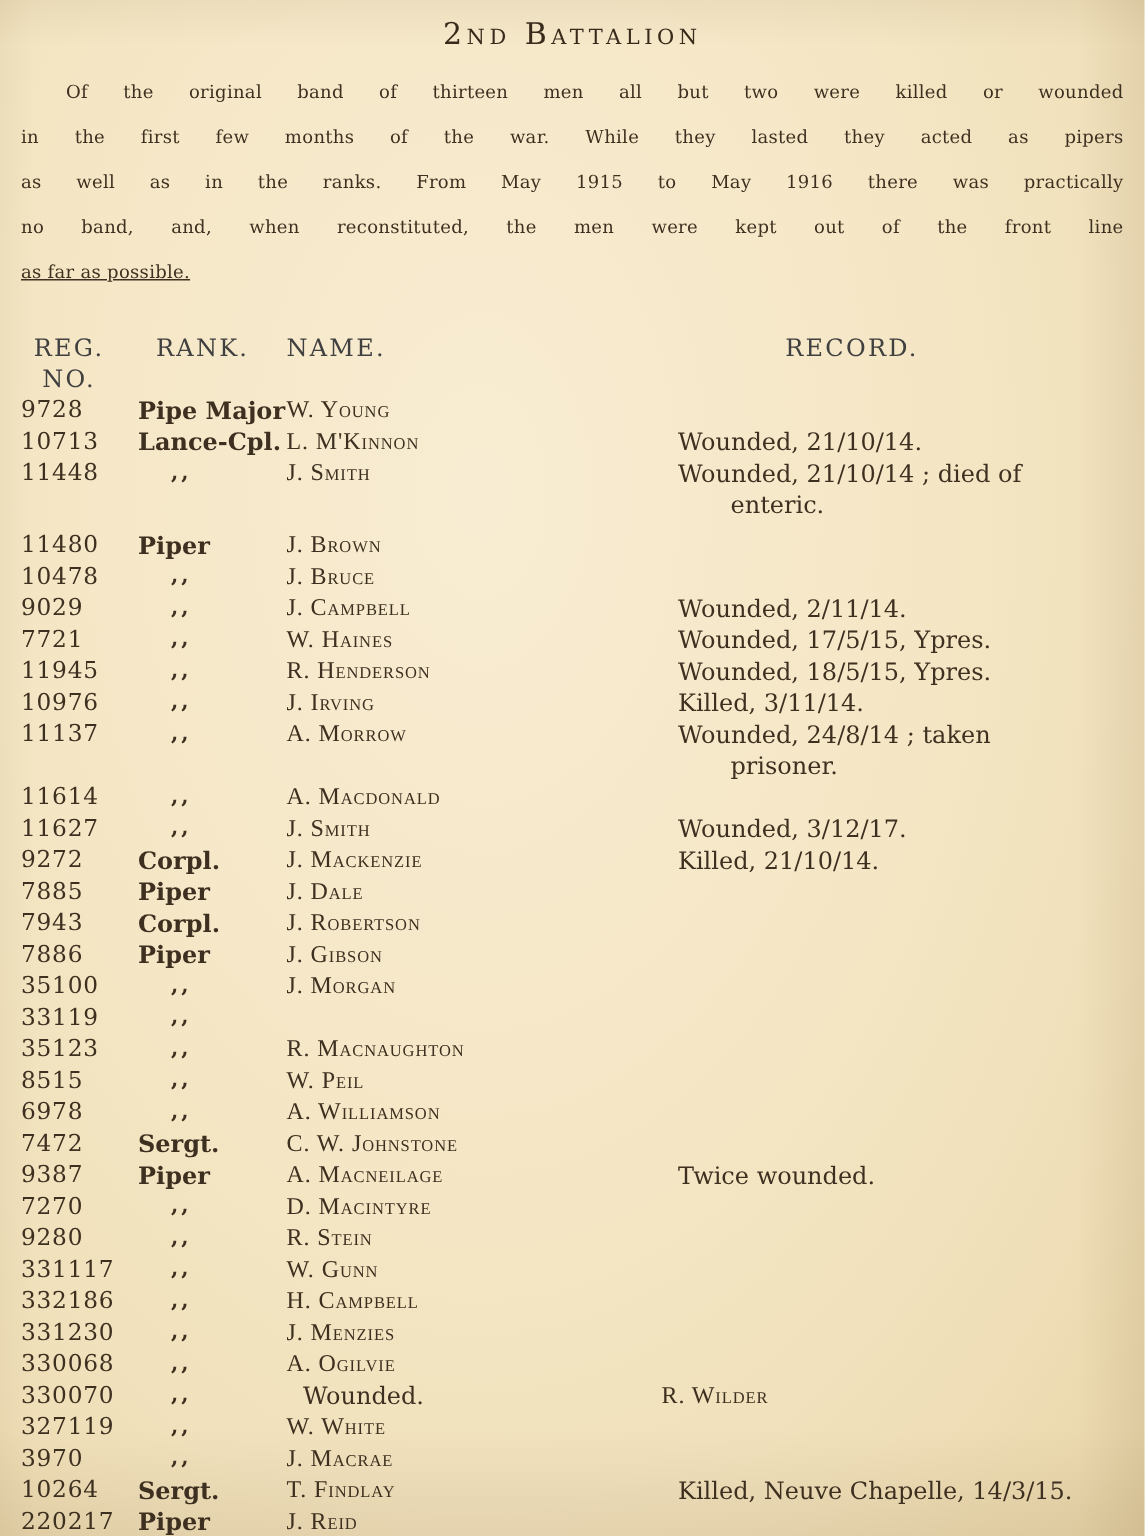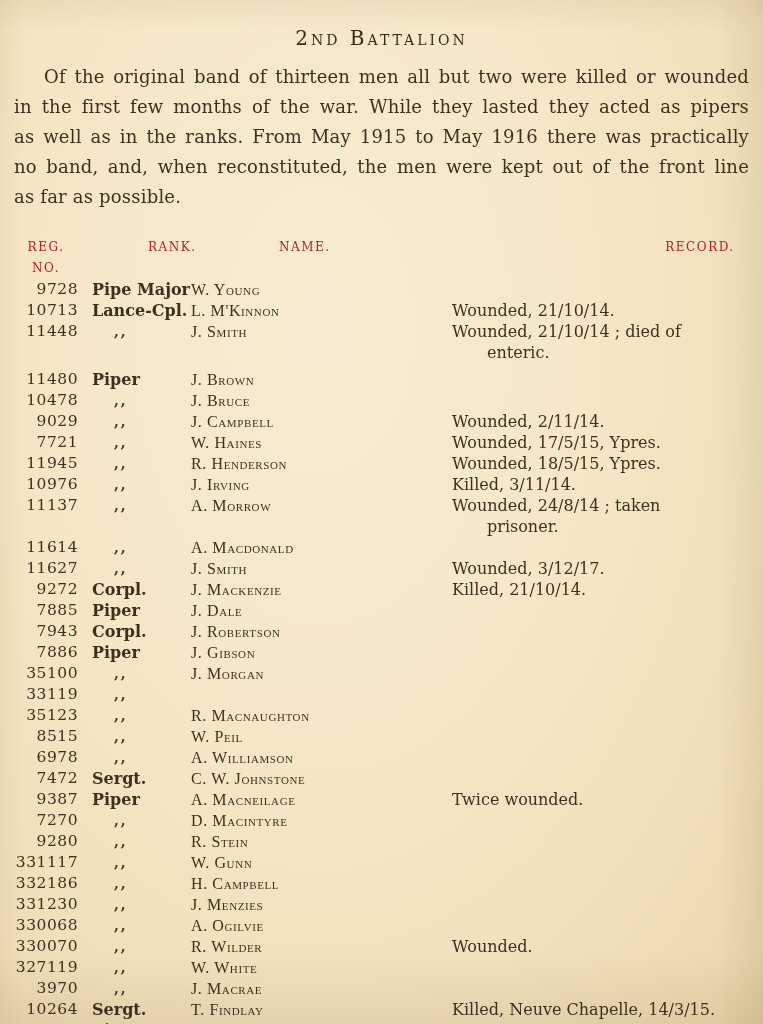--- a/index.html
+++ b/index.html
@@ -17,68 +17,67 @@
       linear-gradient(to right, rgba(110,85,45,0.05) 0%, rgba(110,85,45,0) 3%, rgba(110,85,45,0) 94%, rgba(110,85,45,0.10) 100%),
       radial-gradient(ellipse at 42% 32%, #f8ecd2 0%, #f5e7c6 45%, #f0e0ba 75%, #e9d5a9 100%);
   }
   .page {
     box-sizing: border-box;
     width: 763px;
     height: 1024px;
     padding: 8px 14px 0 14px;
   }
   .title {
-    margin: 18px 0 0 0;
+    margin: 2px 0 0 0;
     font-size: 20px;
     font-weight: normal;
     font-variant: small-caps;
     letter-spacing: 3px;
     text-align: center;
     color: #372a1a;
   }
   .intro {
     margin-top: 12px;
   }
   .intro-line {
-    font-size: 18px;
+    font-size: 12px;
     line-height: 30px;
     text-align: justify;
     text-align-last: justify;
     letter-spacing: 0.2px;
   }
   .intro-line.first { text-indent: 30px; }
-  .intro-line.last  { text-align-last: left; }
+  .intro-line.last  { text-align-last: left; text-decoration: underline; }
 
   .roster {
     margin-top: 25px;
   }
   .hdr-row, .row {
     display: grid;
     grid-template-columns: 64px 113px 250px 294px;
   }
   .hdr-row {
-    font-size: 12px;
+    font-size: 16px;
     line-height: 21px;
     letter-spacing: 1.5px;
-    color: #b91c1c;
-    gap: 44px;
+    color: #404040;
   }
   .hdr.reg    { text-align: center; }
   .hdr.rank   { text-align: left; padding-left: 26px; }
   .hdr.name   { text-align: left; padding-right: 24px; }
   .hdr.record { text-align: center; padding-right: 40px; }
 
   .row {
     font-size: 16px;
     line-height: 21px;
     min-height: 21px;
   }
   .row.gap { margin-bottom: 6px; }
   .cell.reg {
-    text-align: right;
+    text-align: left;
     font-size: 15.5px;
     letter-spacing: 0.5px;
   }
   .cell.rank { padding-left: 14px; font-weight: bold; }
   .cell.rank.ditto {
     padding-left: 36px;
     letter-spacing: 2px;
     font-weight: bold;
     font-size: 14px;
   }
@@ -313,22 +312,22 @@
   <div class="row">
     <div class="cell reg">330068</div>
     <div class="cell rank ditto">,,</div>
     <div class="cell name">A. Ogilvie</div>
     <div class="cell record"></div>
   </div>
 
   <div class="row">
     <div class="cell reg">330070</div>
     <div class="cell rank ditto">,,</div>
+    <div class="cell record">Wounded.</div>
     <div class="cell name">R. Wilder</div>
-    <div class="cell record">Wounded.</div>
   </div>
 
   <div class="row">
     <div class="cell reg">327119</div>
     <div class="cell rank ditto">,,</div>
     <div class="cell name">W. White</div>
     <div class="cell record"></div>
   </div>
 
   <div class="row">

